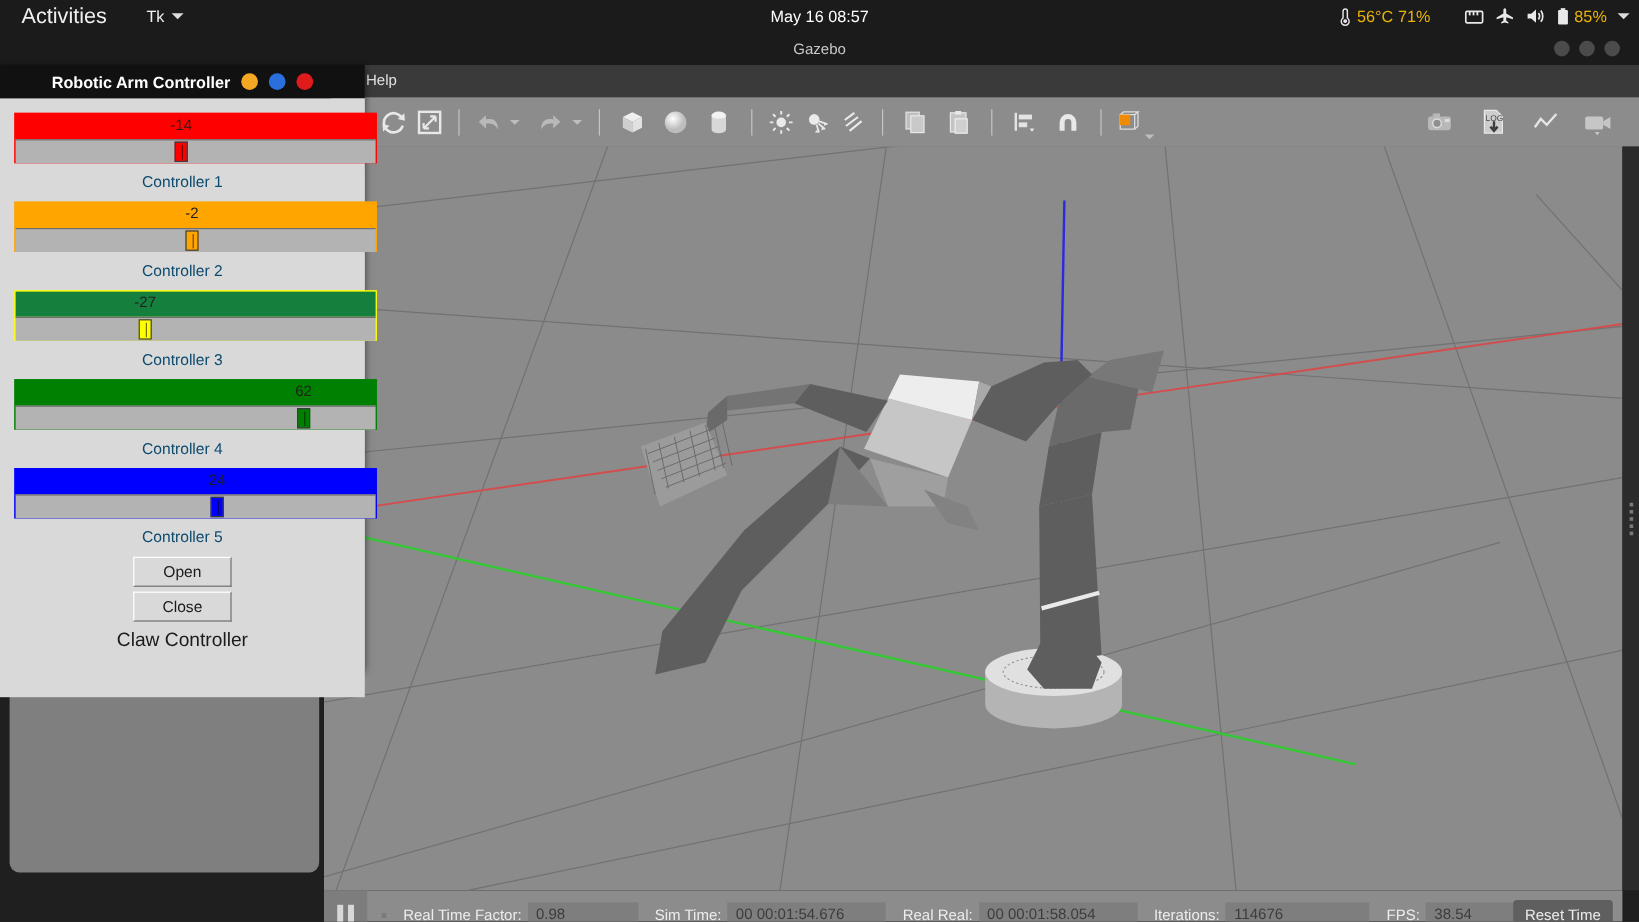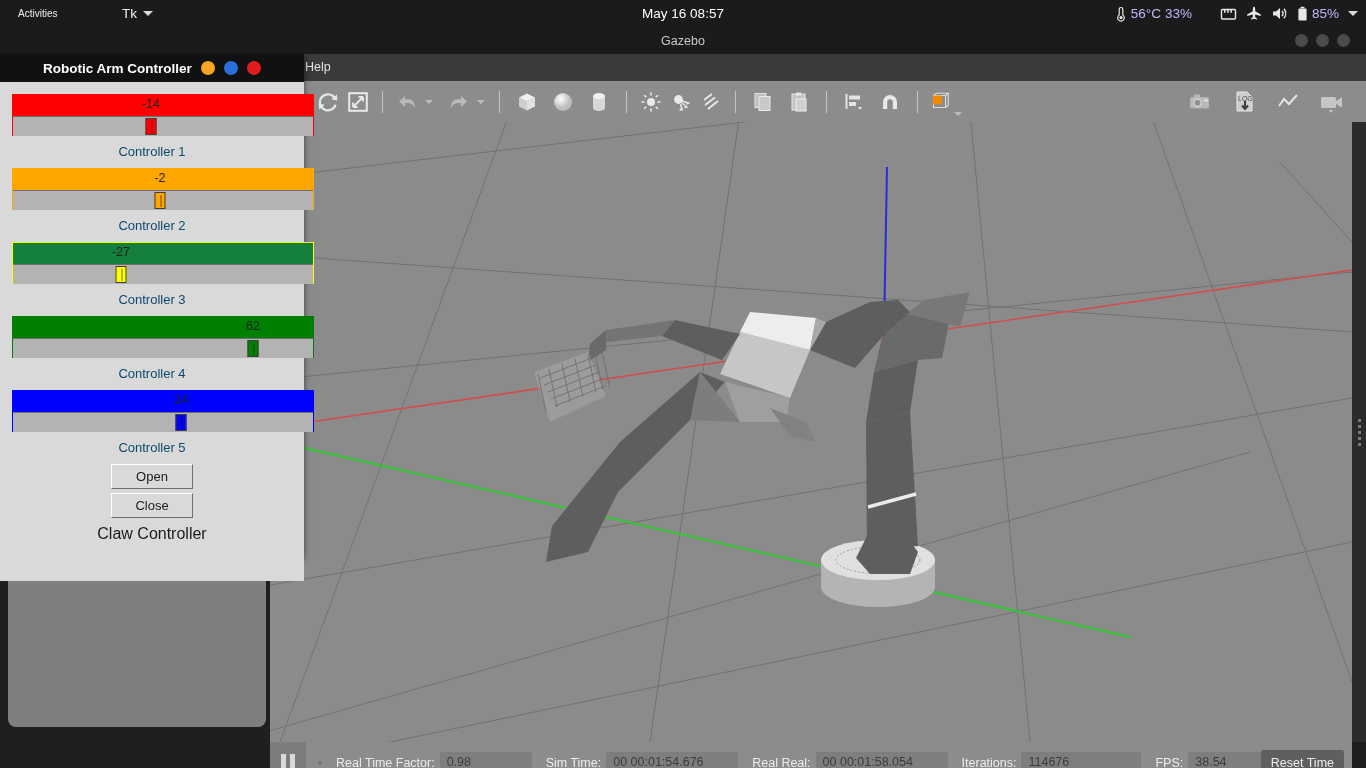--- a/index.html
+++ b/index.html
@@ -21,21 +21,21 @@
     width: 1366px; height: 27px;
     background: #1b1b1b;
     color: #e6e6e6;
     font-size: 13.5px;
     display: flex; align-items: center;
     z-index: 60;
   }
   #gnome-topbar .activities {
     position: absolute; left: 12px; top: 0; height: 27px;
     display: flex; align-items: center;
-    font-size: 10px; color: #efefef;
+    font-size: 18px; color: #efefef;
     padding: 0 6px; border-radius: 4px;
   }
   #gnome-topbar .appmenu {
     position: absolute; left: 122px; top: 0; height: 27px;
     display: flex; align-items: center; gap: 6px;
     font-size: 13.5px; color: #efefef;
   }
   .tri-down {
     width: 0; height: 0;
     border-left: 5px solid transparent;
@@ -45,21 +45,21 @@
   }
   #gnome-topbar .clock {
     position: absolute; left: 0; right: 0; top: 0; height: 27px;
     display: flex; align-items: center; justify-content: center;
     font-size: 13.5px; color: #ffffff;
     pointer-events: none;
   }
   #gnome-topbar .tray {
     position: absolute; right: 8px; top: 0; height: 27px;
     display: flex; align-items: center; gap: 9px;
-    font-size: 13.5px; color: #c4b5fd;
+    font-size: 13.5px; color: #eab308;
   }
   .tray .grp { display: flex; align-items: center; gap: 4px; }
   .tray .sep { width: 10px; }
   svg.ic { display: block; }
 
   
   #gazebo-window {
     position: absolute; left: 0; top: 27px;
     width: 1366px; height: 741px;
     background: #1f1f1f;
@@ -619,21 +619,21 @@
       <span class="tri-down"></span>
     </div>
     <div class="clock">May 16  08:57</div>
     <div class="tray">
       <div class="grp">
         <svg class="ic" width="12" height="16" viewBox="0 0 12 16">
           <path d="M6 1.5 a1.8 1.8 0 0 1 1.8 1.8 V9 a3.3 3.3 0 1 1 -3.6 0 V3.3 A1.8 1.8 0 0 1 6 1.5 Z" fill="none" stroke="#e8e8e8" stroke-width="1.2"></path>
           <circle cx="6" cy="11.6" r="1.6" fill="#e8e8e8"></circle>
         </svg>
         <span>56°C</span>
-        <span>33%</span>
+        <span>71%</span>
       </div>
       <span class="sep"></span>
       <svg class="ic" width="17" height="14" viewBox="0 0 17 14">
         <rect x="1.5" y="2.5" width="14" height="9.5" rx="1" fill="none" stroke="#e8e8e8" stroke-width="1.4"></rect>
         <g fill="#e8e8e8">
             <rect x="4" y="2.8" width="1.5" height="3"></rect>
             <rect x="7.2" y="2.8" width="1.5" height="3"></rect>
             <rect x="10.4" y="2.8" width="1.5" height="3"></rect>
           </g>
       </svg>

